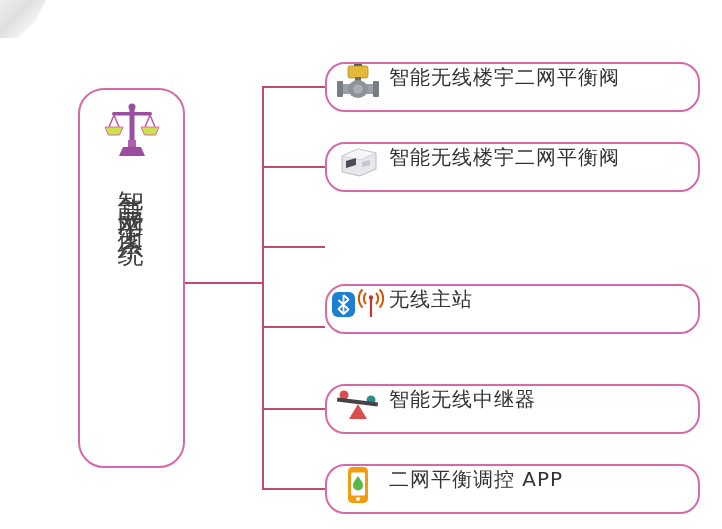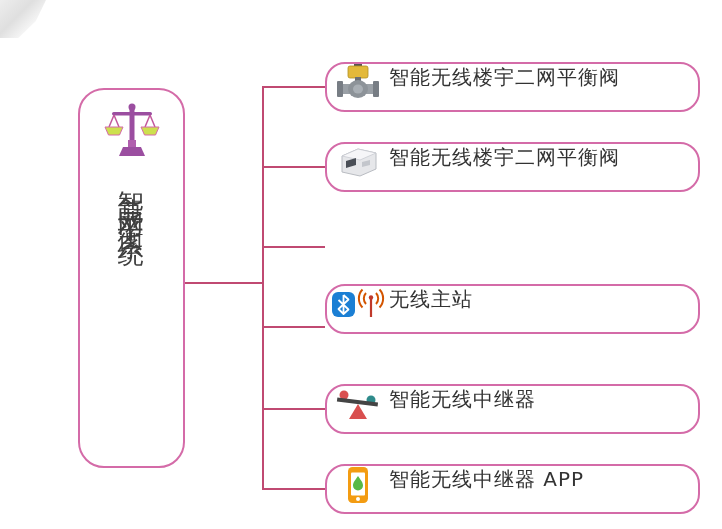--- a/index.html
+++ b/index.html
@@ -145,16 +145,16 @@
 
   <div class="branch-box" style="top:464px">
     <span class="branch-icon">
       <svg width="32" height="40" viewBox="0 0 32 40">
         <rect x="6" y="1" width="20" height="36" rx="4.5" fill="#f39c12"></rect>
         <rect x="9" y="6.5" width="14" height="23" rx="1" fill="#ffffff"></rect>
         <path d="M16 10 C19 14.5,21 16.5,21 19.5 a5 5 0 1 1 -10 0 C11 16.5,13 14.5,16 10 Z" fill="#58b947"></path>
         <circle cx="16" cy="33" r="2" fill="#ffffff"></circle>
       </svg>
     </span>
-    <span class="branch-label">智能无线中继器 APP</span>
+    <span class="branch-label">二网平衡调控 APP</span>
   </div>
 
 </div>
 
 </body></html>

